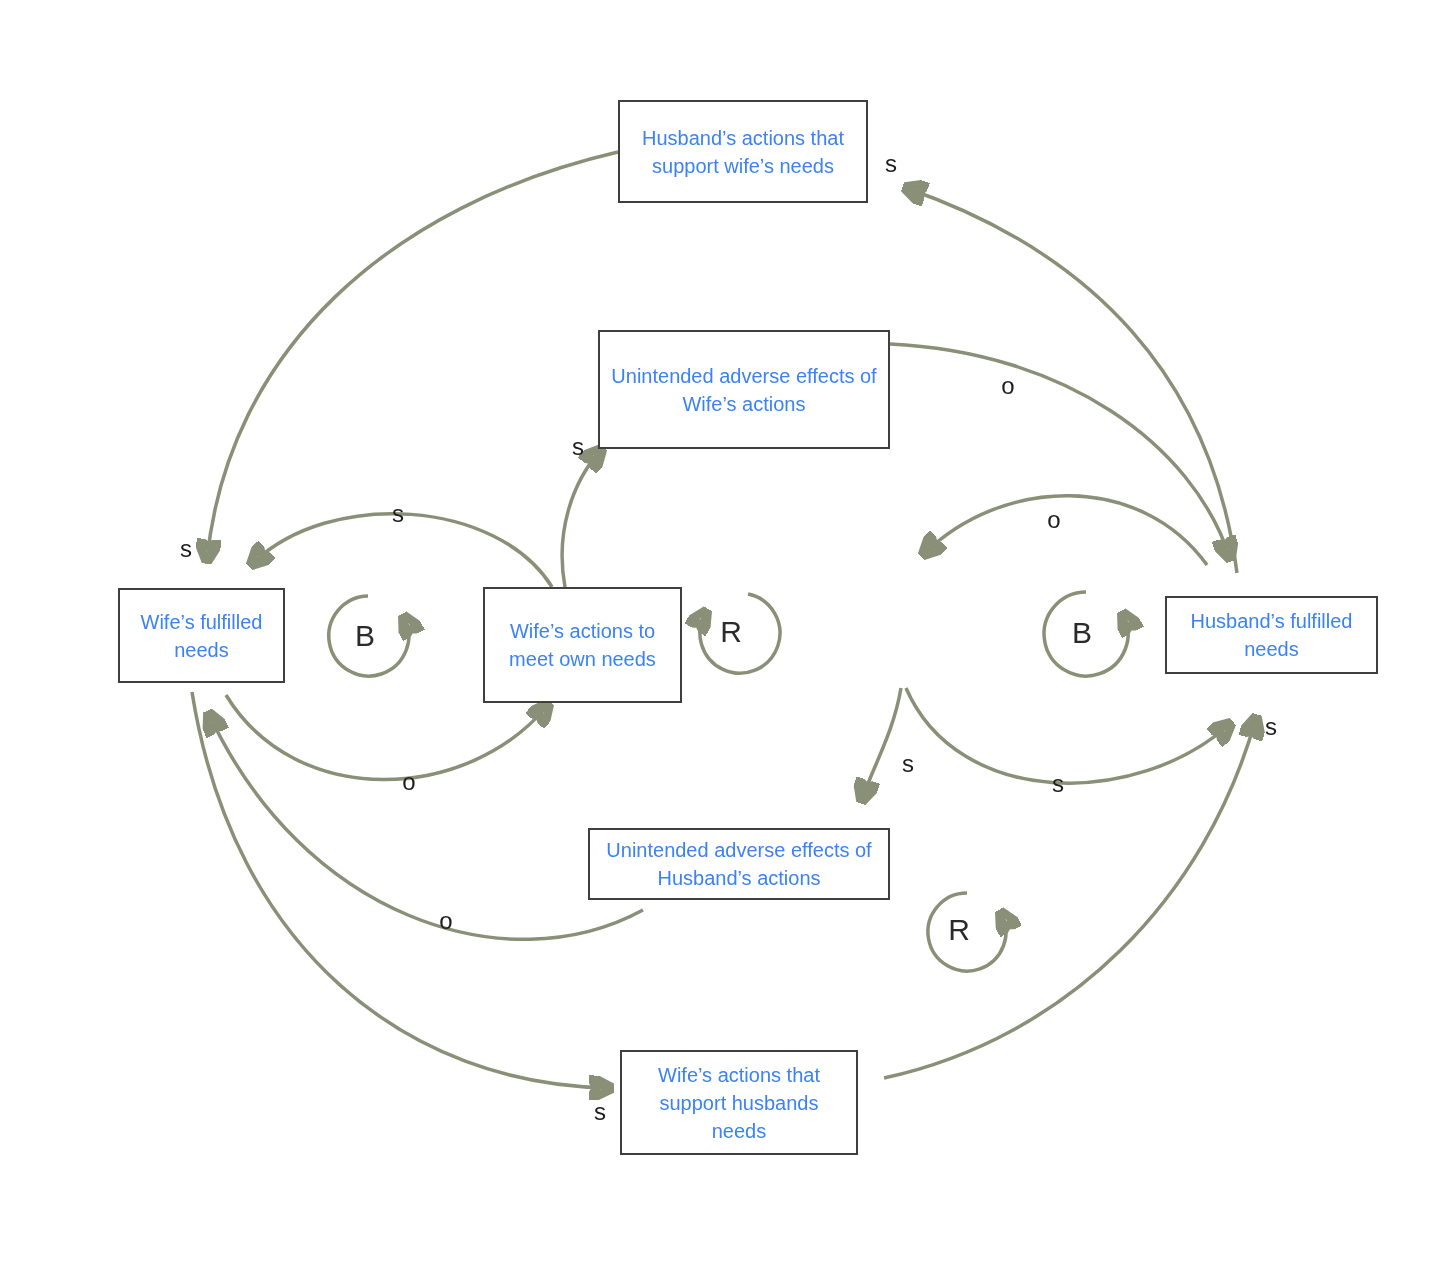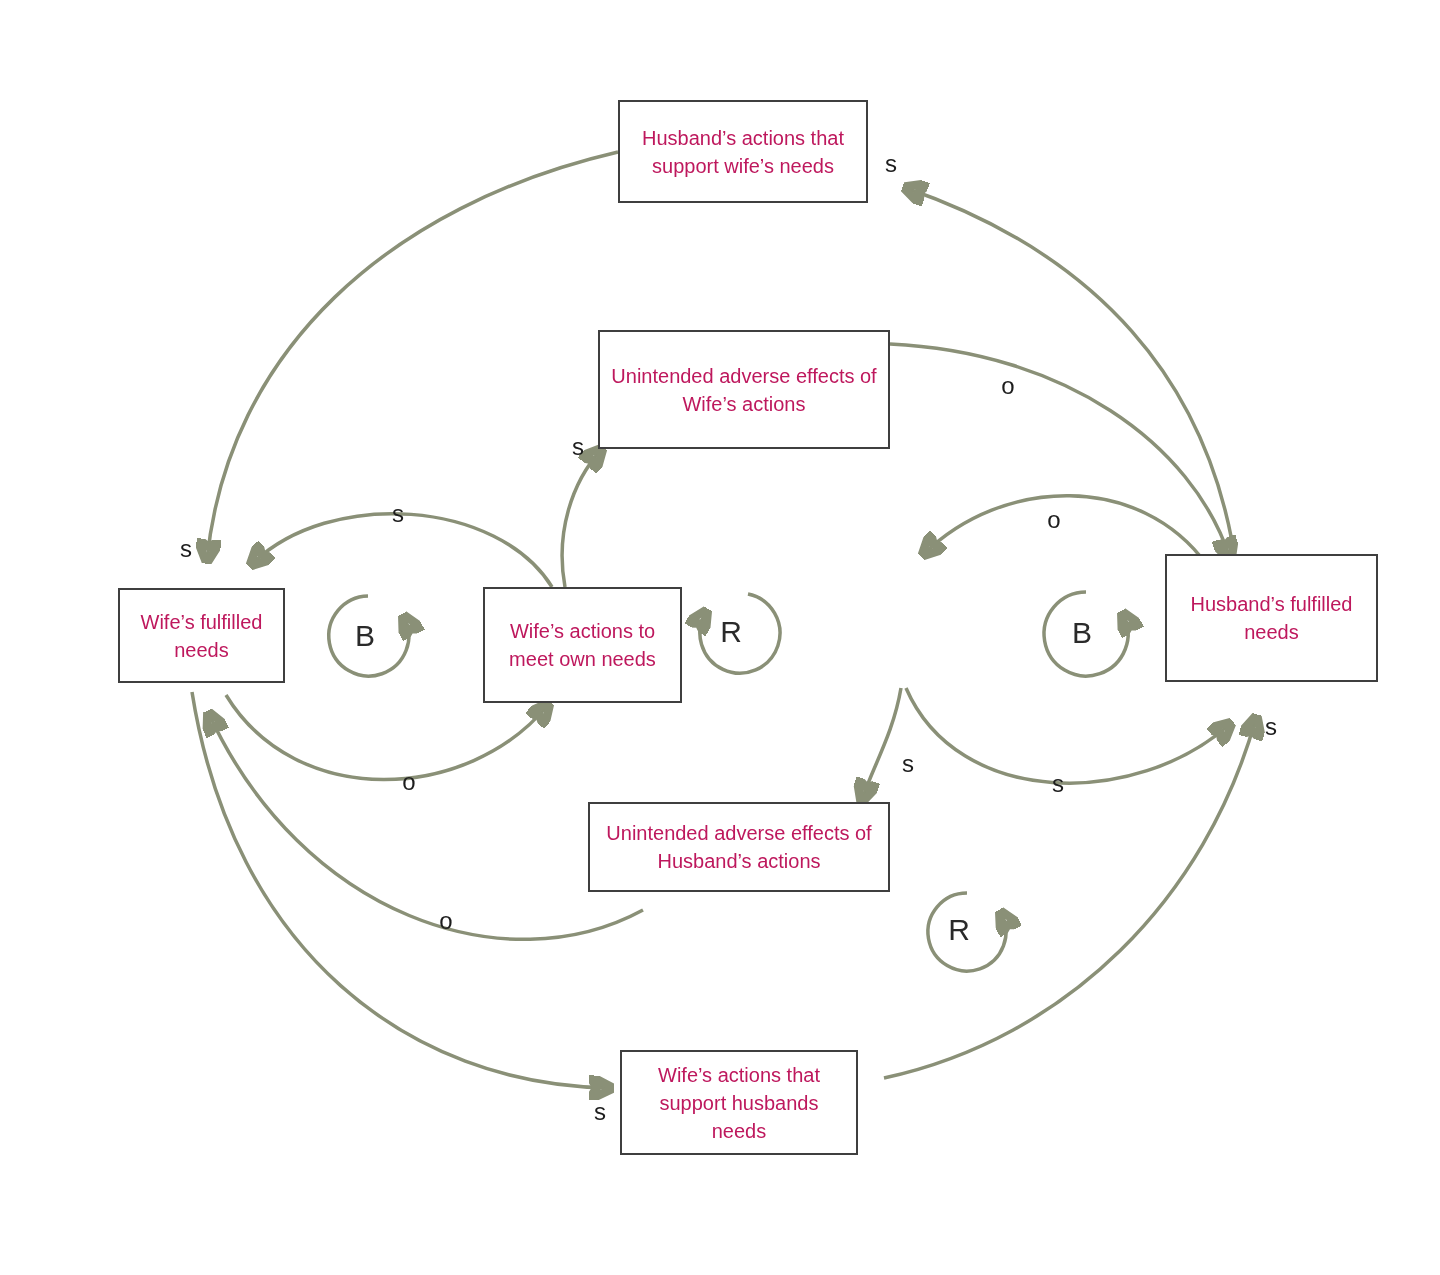--- a/index.html
+++ b/index.html
@@ -5,21 +5,21 @@
   html,body{margin:0;padding:0;background:#ffffff;}
   .canvas{
     position:relative;width:1440px;height:1275px;background:#ffffff;overflow:hidden;
     font-family:"Liberation Sans", sans-serif;color:#1c1c1c;
   }
   svg.wires{position:absolute;left:0;top:0;width:1440px;height:1275px;}
   svg.wires path{fill:none;stroke:#8a9077;stroke-width:3.5px;}
   .node{
     position:absolute;box-sizing:border-box;border:2px solid #3f3f3f;background:#ffffff;
     display:flex;align-items:center;justify-content:center;text-align:center;
-    padding:6px 10px;font-size:20px;line-height:1.4;color:#be185d;
+    padding:6px 10px;font-size:20px;line-height:1.4;color:#3b82f6;
   }
   .edge-label{
     position:absolute;transform:translate(-50%,-50%);
     font-size:24px;color:#1c1c1c;line-height:1;
   }
   .loop-letter{
     position:absolute;transform:translate(-50%,-50%);
     font-size:30px;color:#2a2a2a;line-height:1;
   }
 </style>
@@ -59,24 +59,24 @@
   </div>
   <div class="node" style="left:598px;top:330px;width:292px;height:119px">
     <span>Unintended adverse effects of Wife’s actions</span>
   </div>
   <div class="node" style="left:118px;top:588px;width:167px;height:95px">
     <span>Wife’s fulfilled needs</span>
   </div>
   <div class="node" style="left:483px;top:587px;width:199px;height:116px">
     <span>Wife’s actions to meet own needs</span>
   </div>
-  <div class="node" style="left:1165px;top:554px;width:213px;height:128px">
+  <div class="node" style="left:1165px;top:596px;width:213px;height:78px">
     <span>Husband’s fulfilled needs</span>
   </div>
-  <div class="node" style="left:588px;top:802px;width:302px;height:90px">
+  <div class="node" style="left:588px;top:828px;width:302px;height:72px">
     <span>Unintended adverse effects of Husband’s actions</span>
   </div>
   <div class="node" style="left:620px;top:1050px;width:238px;height:105px">
     <span>Wife’s actions that support husbands needs</span>
   </div>
 
   <span class="loop-letter" style="left:365px;top:636px">B</span>
   <span class="loop-letter" style="left:731px;top:632px">R</span>
   <span class="loop-letter" style="left:1082px;top:633px">B</span>
   <span class="loop-letter" style="left:959px;top:930px">R</span>

